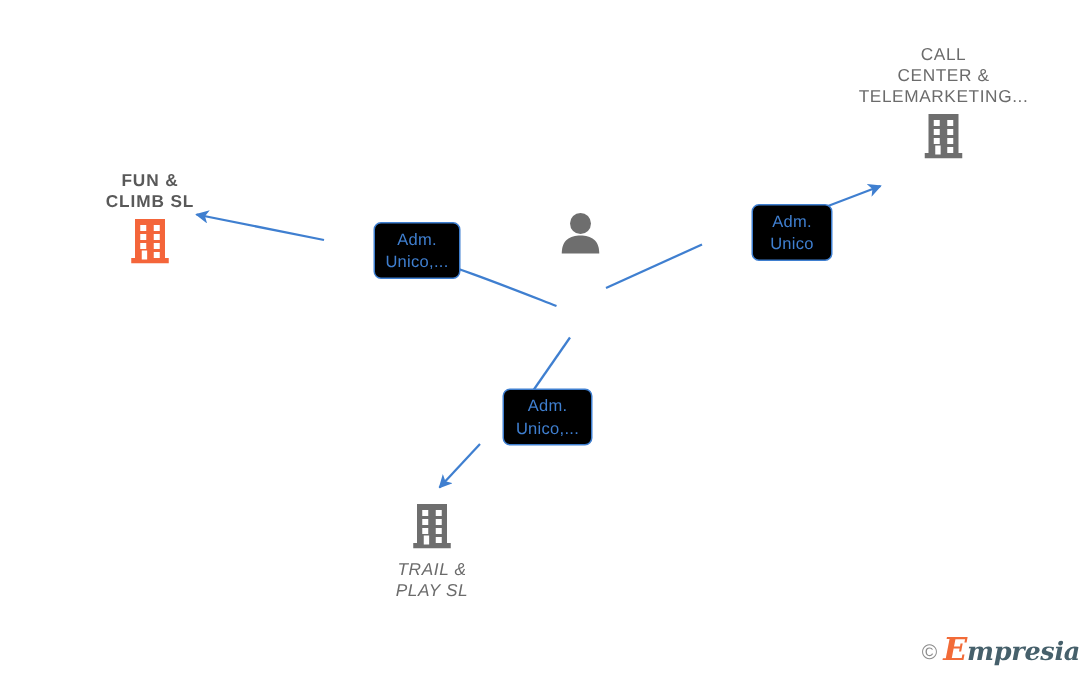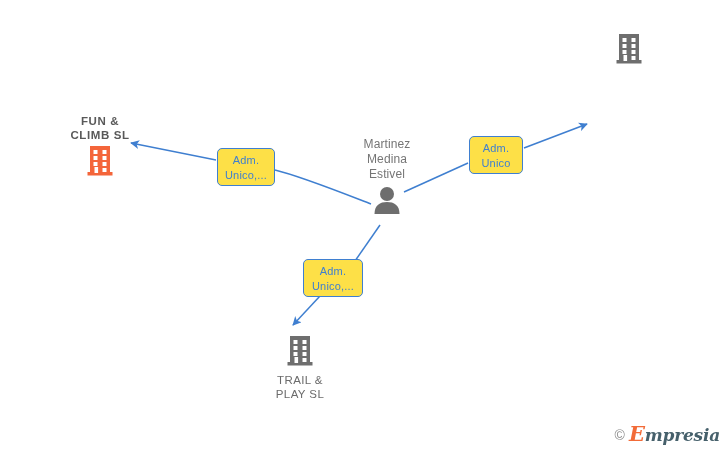--- a/index.html
+++ b/index.html
@@ -54,30 +54,31 @@
   .node-icon {
     display: block;
     margin: 2px auto 0 auto;
   }
   .node-icon.below-cap { margin-top: 3px; }
 
   
   .edge-label {
     position: absolute;
     box-sizing: border-box;
-    background: #fde047;
+    background: #000000;
     border: 1.3px solid #3f7fd0;
     border-radius: 5px;
     color: #3f7fd0;
     font-size: 11px;
     line-height: 15px;
     text-align: center;
     padding: 4px 0 5px 0;
     white-space: pre-line;
     letter-spacing: 0.2px;
+    margin-left: 32px;
   }
 
   
   #watermark {
     position: absolute;
     right: 8px;
     bottom: 6px;
     display: flex;
     align-items: center;
     gap: 4px;
@@ -134,45 +135,45 @@
       <rect x="6.5" y="11" width="4" height="4" fill="#ffffff"></rect>
       <rect x="15.5" y="11" width="4" height="4" fill="#ffffff"></rect>
       <rect x="6.5" y="17" width="4" height="4" fill="#ffffff"></rect>
       <rect x="15.5" y="17" width="4" height="4" fill="#ffffff"></rect>
       <rect x="15.5" y="23" width="4" height="4" fill="#ffffff"></rect>
       <rect x="7.5" y="22" width="3.6" height="6" fill="#ffffff"></rect>
     </svg>
   </div>
 
   <div class="node" style="left:629px; top:30px; width:160px; margin-left:-80px;">
+    <div class="node-caption">CALL
+CENTER &amp;
+TELEMARKETING...</div>
     <svg class="node-icon below-cap" width="26" height="32" viewBox="0 0 26 32" xmlns="http://www.w3.org/2000/svg">
       <rect x="3" y="1" width="20" height="27" fill="#6e6e6e"></rect>
       <rect x="0.5" y="27" width="25" height="3.5" fill="#6e6e6e"></rect>
       <rect x="6.5" y="5" width="4" height="4" fill="#ffffff"></rect>
       <rect x="15.5" y="5" width="4" height="4" fill="#ffffff"></rect>
       <rect x="6.5" y="11" width="4" height="4" fill="#ffffff"></rect>
       <rect x="15.5" y="11" width="4" height="4" fill="#ffffff"></rect>
       <rect x="6.5" y="17" width="4" height="4" fill="#ffffff"></rect>
       <rect x="15.5" y="17" width="4" height="4" fill="#ffffff"></rect>
       <rect x="15.5" y="23" width="4" height="4" fill="#ffffff"></rect>
       <rect x="7.5" y="22" width="3.6" height="6" fill="#ffffff"></rect>
     </svg>
   </div>
 
   <div class="node" style="left:387px; top:137px;">
-    <div class="node-caption person-name">Martinez
-Medina
-Estivel</div>
     <svg class="node-icon below-cap" width="30" height="30" viewBox="0 0 30 30" xmlns="http://www.w3.org/2000/svg">
       <circle cx="15" cy="9" r="7" fill="#6e6e6e"></circle>
       <path d="M 2.5 29 C 2.5 20 8 17 15 17 C 22 17 27.5 20 27.5 29 Z" fill="#6e6e6e"></path>
     </svg>
   </div>
 
-  <div class="node" style="left:300px; top:333px;">
+  <div class="node" style="left:288px; top:333px;font-style:italic;">
     <svg class="node-icon" width="26" height="32" viewBox="0 0 26 32" xmlns="http://www.w3.org/2000/svg">
       <rect x="3" y="1" width="20" height="27" fill="#6e6e6e"></rect>
       <rect x="0.5" y="27" width="25" height="3.5" fill="#6e6e6e"></rect>
       <rect x="6.5" y="5" width="4" height="4" fill="#ffffff"></rect>
       <rect x="15.5" y="5" width="4" height="4" fill="#ffffff"></rect>
       <rect x="6.5" y="11" width="4" height="4" fill="#ffffff"></rect>
       <rect x="15.5" y="11" width="4" height="4" fill="#ffffff"></rect>
       <rect x="6.5" y="17" width="4" height="4" fill="#ffffff"></rect>
       <rect x="15.5" y="17" width="4" height="4" fill="#ffffff"></rect>
       <rect x="15.5" y="23" width="4" height="4" fill="#ffffff"></rect>

